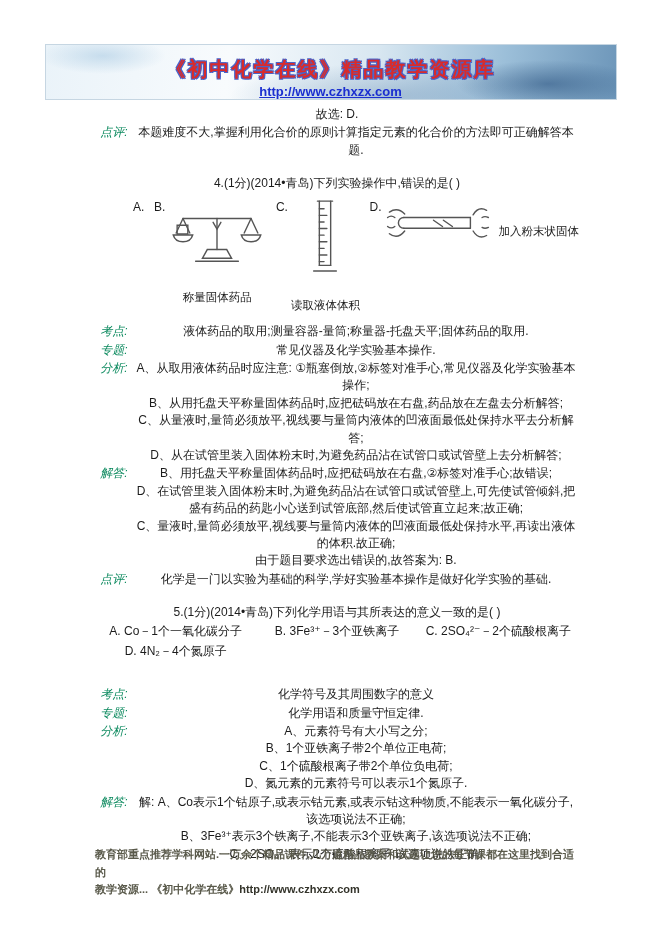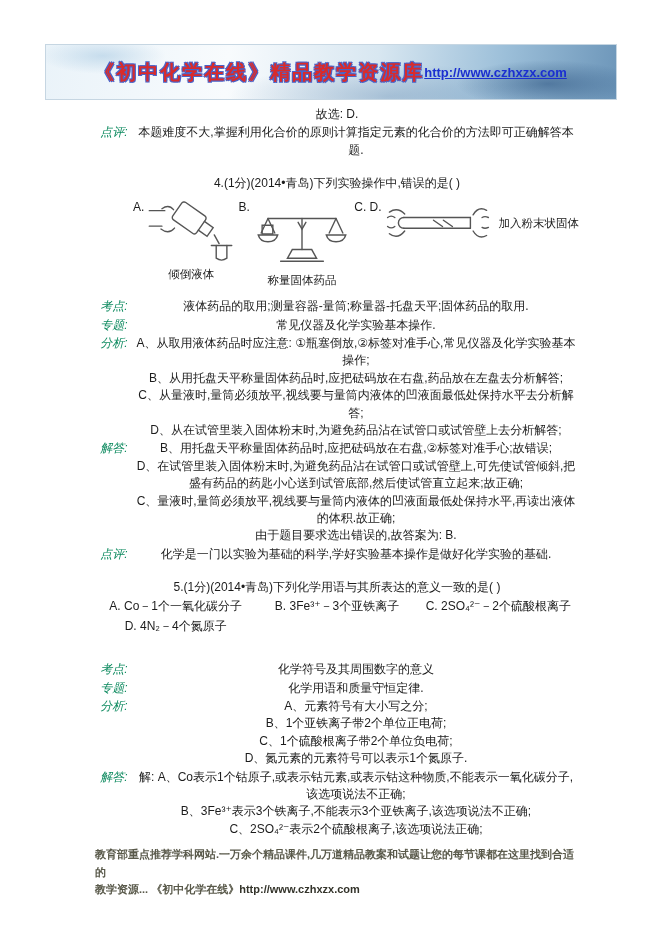--- a/index.html
+++ b/index.html
@@ -3,21 +3,21 @@
 <meta charset="utf-8">
 <style>
   * { margin:0; padding:0; box-sizing:border-box; }
   html,body { background:#ffffff; }
   body { width:661px; font-family:"Liberation Sans","DejaVu Sans",sans-serif; color:#1c1c1c; }
   .page { position:relative; width:661px; height:935px; overflow:hidden; background:#fff; }
 
   
   .banner {
     width:572px; height:56px; margin:44px auto 4px auto; position:relative;
-    display:flex; flex-direction:row; align-items:center; justify-content:center;
+    display:flex; flex-direction:column; align-items:center; justify-content:flex-end;
     background:
       radial-gradient(130px 34px at 88% 72%, rgba(36,76,122,.55), transparent 70%),
       radial-gradient(220px 46px at 60% 95%, rgba(92,132,172,.38), transparent 72%),
       radial-gradient(90px 26px at 10% 20%, rgba(150,190,220,.45), transparent 70%),
       linear-gradient(95deg,#eaf3f9 0%,#f8fbfd 32%,#d8e7f1 58%,#9cbfd9 80%,#6e97ba 100%);
     border:1px solid #c6d6e2;
   }
   .banner-title {
     font-size:20px; font-weight:bold; color:#d92b2b; letter-spacing:2px;
     text-shadow:-1px -1px 0 #4a63c8, 1px -1px 0 #4a63c8, -1px 1px 0 #4a63c8, 1px 1px 0 #4a63c8;
@@ -32,21 +32,21 @@
   .content-indent { margin-left:38px; }
   .qsection { margin-top:16px; }
   .stem { margin-bottom:3px; }
 
   
   .q4-options { display:flex; justify-content:space-between; align-items:flex-start; margin:6px 0 10px 38px; width:446px; }
   .opt { display:flex; gap:3px; }
   .opt-letter { font-size:12px; }
   .opt-inner { display:flex; flex-direction:column; align-items:center; }
   .opt-inner.horiz { flex-direction:row; align-items:center; gap:6px; }
-  .opt-caption { font-size:11.5px; margin-top:3px; white-space:nowrap; }
+  .opt-caption { font-size:11.5px; margin-top:20px; white-space:nowrap; }
   .art { display:block; }
   .art path, .art rect, .art line { vector-effect:non-scaling-stroke; }
 
   
   .q5-options { display:grid; grid-template-columns:1fr 1fr 1fr; row-gap:2px; margin:2px 0 26px 0; }
 
   
   .footer {
     position:absolute; left:95px; bottom:36px; width:490px;
     font-size:11px; line-height:1.6; font-weight:bold; color:#59594a;
@@ -71,38 +71,20 @@
       <span>本题难度不大,掌握利用化合价的原则计算指定元素的化合价的方法即可正确解答本题.</span>
     </div>
 
     <div class="qsection">
       <p class="stem">4.(1分)(2014•青岛)下列实验操作中,错误的是(  )</p>
 
       <div class="q4-options">
 
         <div class="opt">
           <span class="opt-letter">A.</span>
-          <span class="opt-inner">
-            <svg class="art" width="88" height="64" viewBox="0 0 90 66">
-              <g fill="none" stroke="#555" stroke-width="1.4" stroke-linecap="round">
-                <path d="M2 12 h16"></path>
-                  <path d="M2 28 h13"></path>
-                <path d="M15 10 q7 -5 12 1"></path>
-                  <path d="M14 31 q8 6 14 -1"></path>
-                <g transform="rotate(35 45 22)">
-                  <rect x="27" y="10" width="30" height="22" rx="3"></rect>
-                  <path d="M57 15 h11 v11 h-11"></path>
-                </g>
-                <path d="M69 37 l5 9"></path>
-                <path d="M71 48 v13 m11 -13 v13 M71 61 q5.5 4 11 0"></path>
-                <path d="M66 48 h21"></path>
-              </g>
-            </svg>
-            <span class="opt-caption">倾倒液体</span>
-          </span>
         </div>
 
         <div class="opt">
           <span class="opt-letter">B.</span>
           <span class="opt-inner">
             <svg class="art" width="98" height="70" viewBox="0 0 100 72">
               <g fill="none" stroke="#555" stroke-width="1.4" stroke-linecap="round">
                 <path d="M15 20 H85"></path>
                 <path d="M50 20 V52"></path>
                 <path d="M46 24 l4 7 l4 -7"></path>
@@ -114,20 +96,33 @@
                 <path d="M75 37 h20 q-2 7 -10 7 t-10 -7 z"></path>
                 <rect x="9" y="27" width="11" height="9"></rect>
               </g>
             </svg>
             <span class="opt-caption">称量固体药品</span>
           </span>
         </div>
 
         <div class="opt">
           <span class="opt-letter">C.</span>
+          <span class="opt-inner">
+            <svg class="art" width="34" height="78" viewBox="0 0 36 82">
+              <g fill="none" stroke="#555" stroke-width="1.4" stroke-linecap="round">
+                <path d="M10 2 h16"></path>
+                <path d="M12 2 v68"></path>
+                  <path d="M24 2 v68"></path>
+                <path d="M12 70 h12"></path>
+                <path d="M6 76 h24"></path>
+                <path d="M12 10 h5 M12 17 h8 M12 24 h5 M12 31 h8 M12 38 h5 M12 45 h8 M12 52 h5 M12 59 h8 M12 66 h5"></path>
+              </g>
+            </svg>
+            <span class="opt-caption">读取液体体积</span>
+          </span>
         </div>
 
         <div class="opt">
           <span class="opt-letter">D.</span>
           <span class="opt-inner horiz">
             <svg class="art" width="108" height="46" viewBox="0 0 120 50">
               <g fill="none" stroke="#555" stroke-width="1.4" stroke-linecap="round">
                 <path d="M22 20 H96 M22 32 H96"></path>
                 <path d="M22 20 a6 6 0 0 0 0 12"></path>
                 <path d="M96 20 v12"></path>

